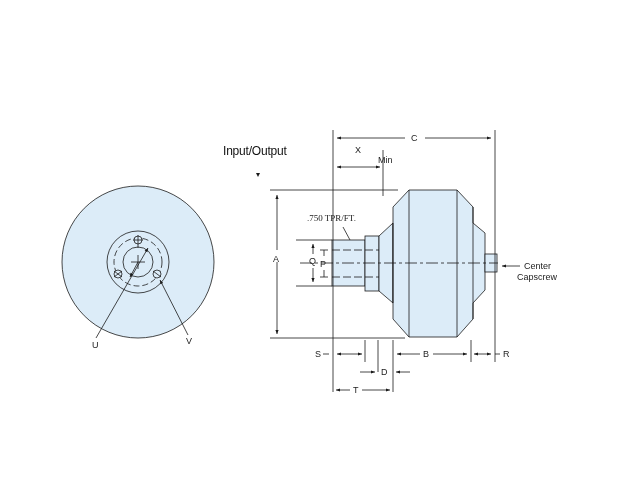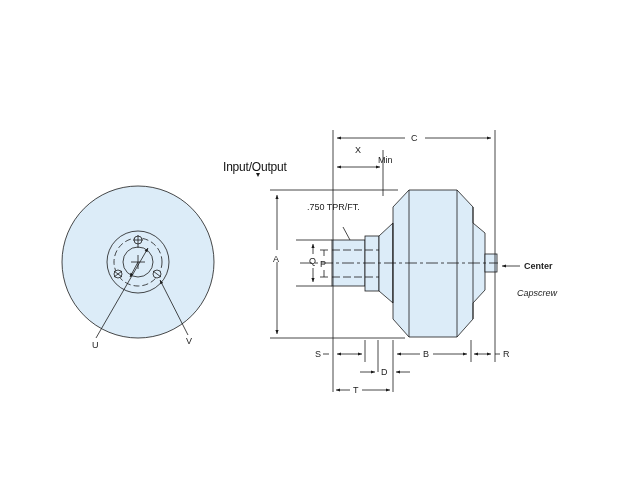--- a/index.html
+++ b/index.html
@@ -115,35 +115,35 @@
 
     <line x1="474" y1="354" x2="491" y2="354" marker-start="url(#arr)" marker-end="url(#arr)"></line>
     <line x1="495" y1="354" x2="500" y2="354"></line>
 
     <line x1="520" y1="266" x2="502" y2="266" marker-end="url(#arr)"></line>
 
     <path d="M256,173 L258,177 L260,173 z" fill="#1a1a1a" stroke="none"></path>
   </g>
 </svg>
 
-<div class="title" style="left:223px;top:160px;">Input/Output</div>
+<div class="title" style="left:223px;top:144px;">Input/Output</div>
 
 <div class="lbl" style="left:92px;top:340px;">U</div>
 <div class="lbl" style="left:186px;top:336px;">V</div>
 
-<div class="lbl" style="left:307px;top:202px;">.750 TPR/FT.</div>
+<div class="lbl" style="left:307px;top:213px;font-family:Liberation Serif, serif;">.750 TPR/FT.</div>
 
 <div class="lbl" style="left:273px;top:254px;">A</div>
 <div class="lbl" style="left:309px;top:256px;">Q</div>
 <div class="lbl" style="left:320px;top:259px;">P</div>
 
 <div class="lbl" style="left:411px;top:133px;">C</div>
 <div class="lbl" style="left:355px;top:145px;">X</div>
 <div class="lbl" style="left:350px;top:155px;margin-left:28px;">Min</div>
 
 <div class="lbl" style="left:315px;top:349px;">S</div>
 <div class="lbl" style="left:423px;top:349px;">B</div>
 <div class="lbl" style="left:503px;top:349px;">R</div>
 <div class="lbl" style="left:381px;top:367px;">D</div>
 <div class="lbl" style="left:353px;top:385px;">T</div>
 
-<div class="lbl" style="left:524px;top:261px;font-weight:bold;">Center</div>
-<div class="lbl" style="left:517px;top:288px;font-style:italic;">Capscrew</div>
+<div class="lbl" style="left:524px;top:261px;">Center</div>
+<div class="lbl" style="left:517px;top:272px;">Capscrew</div>
 
 </body></html>

